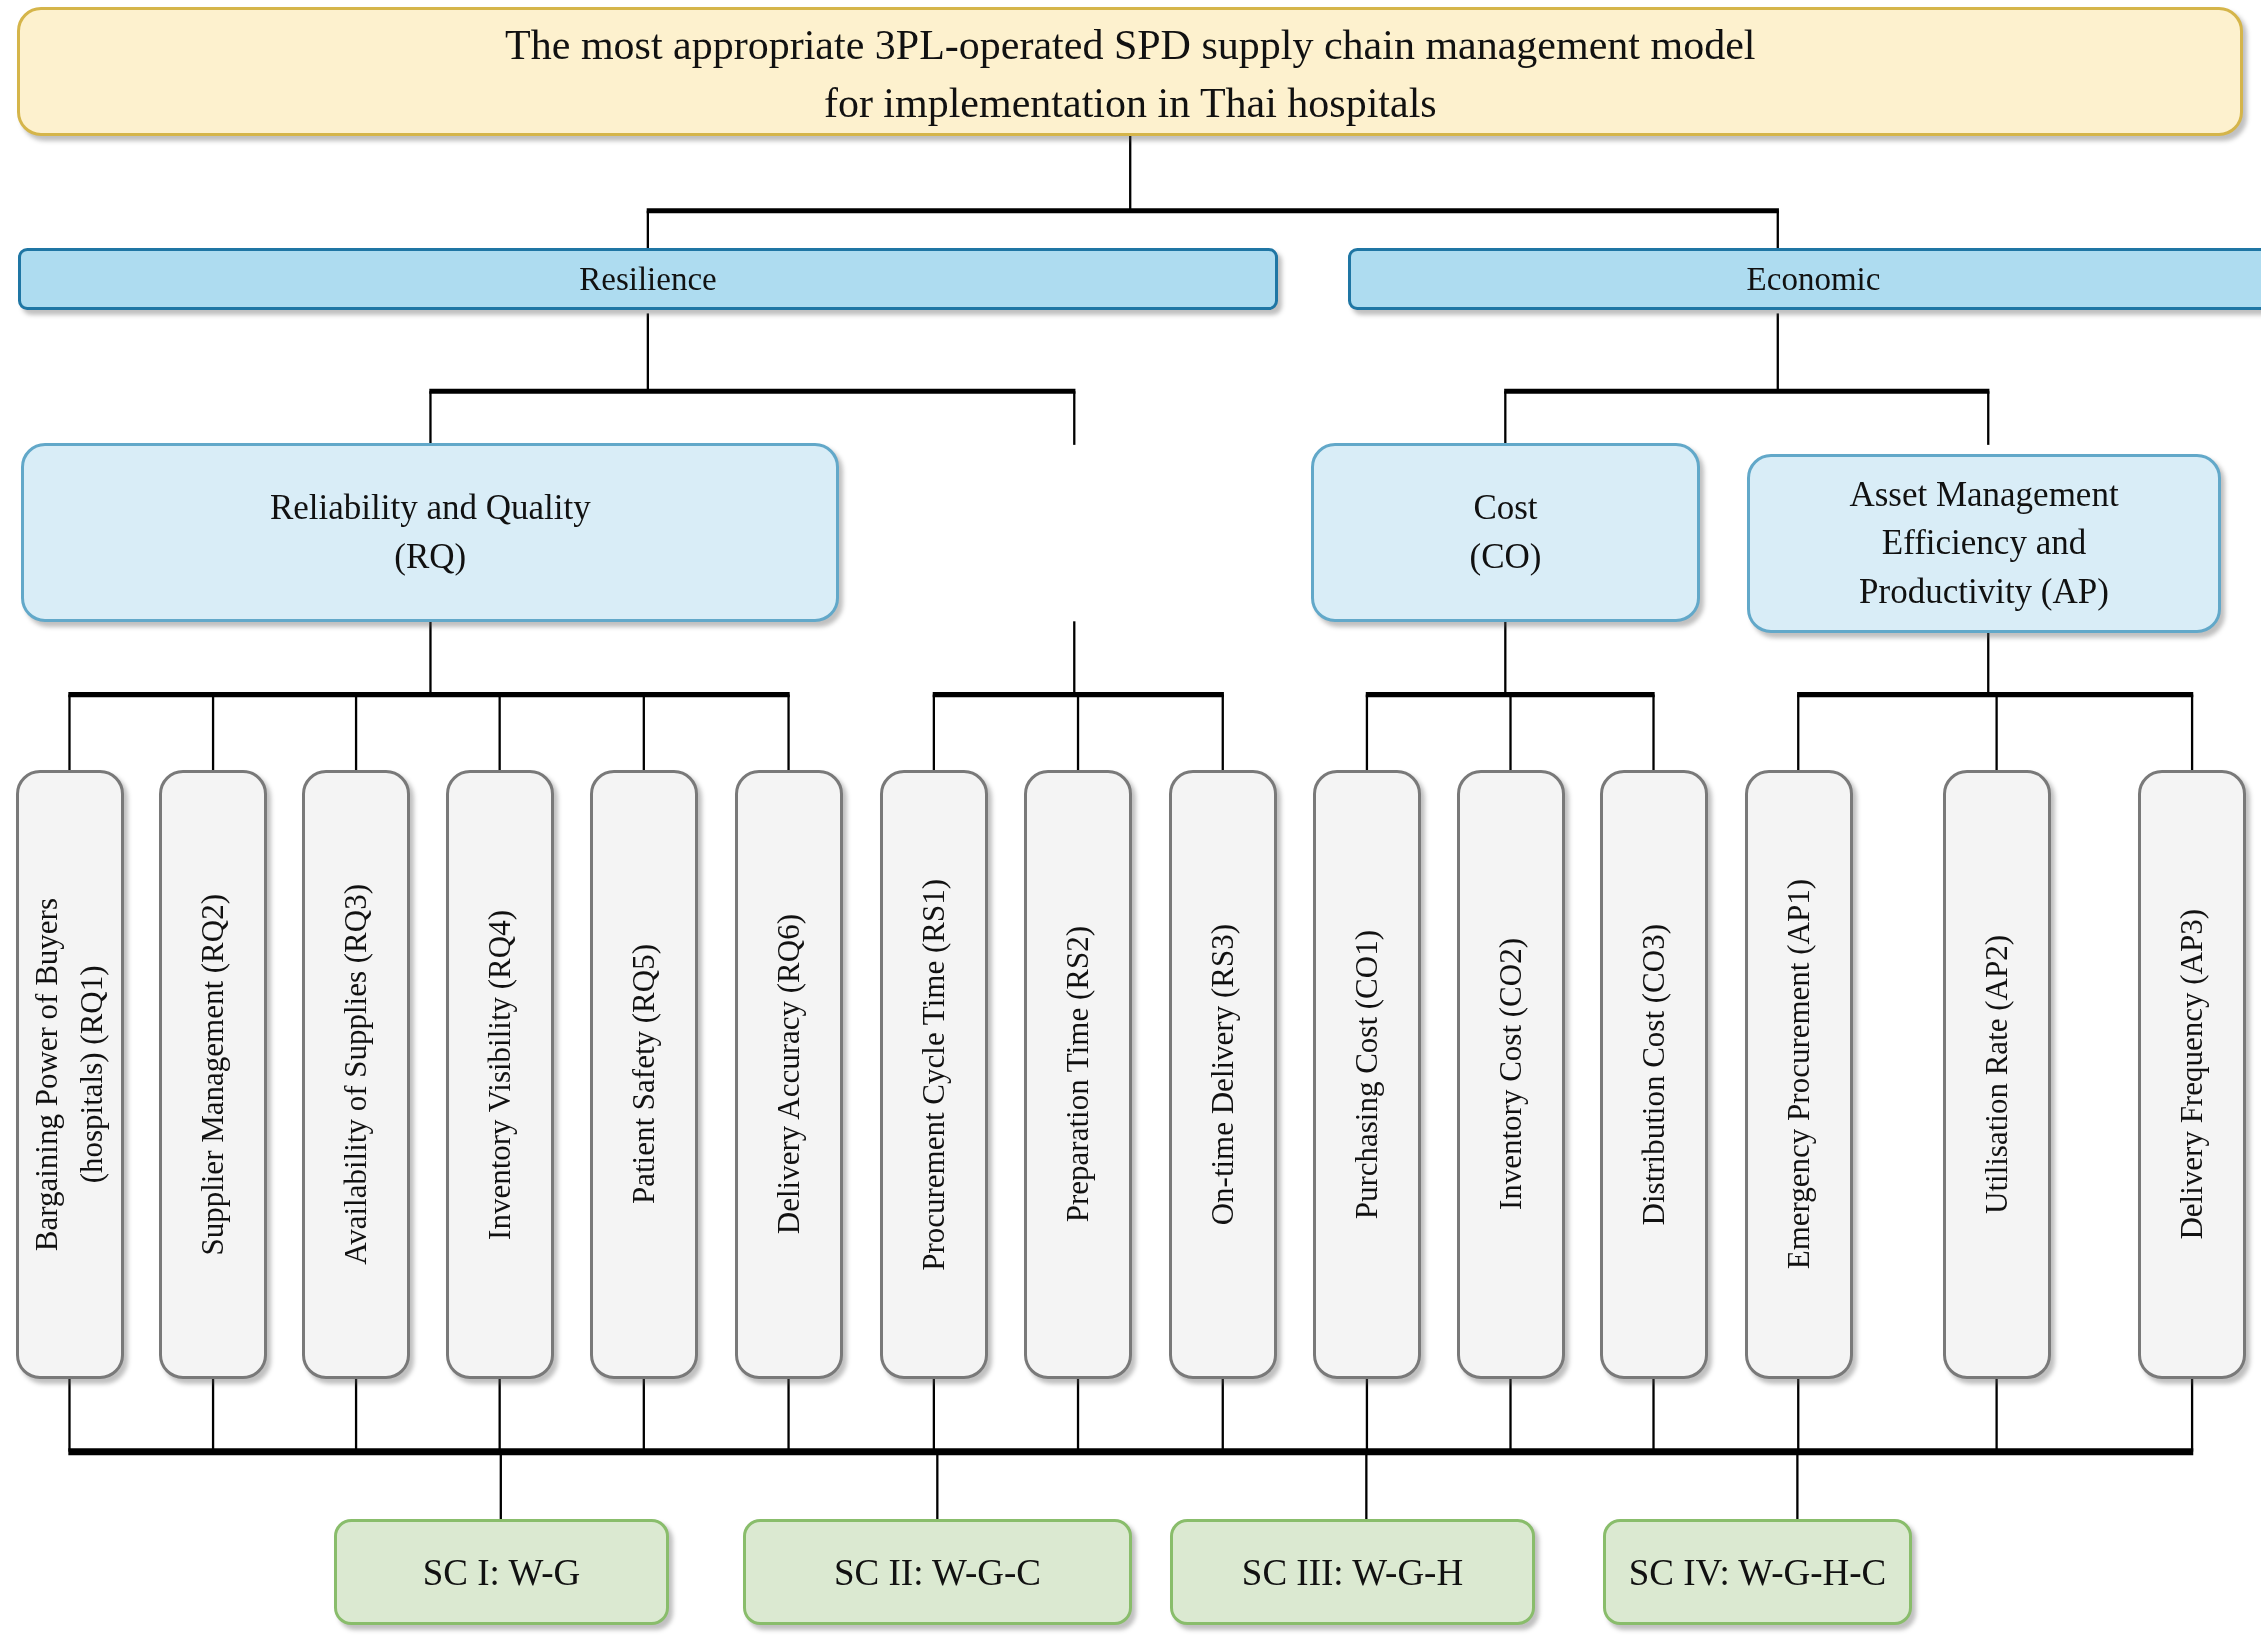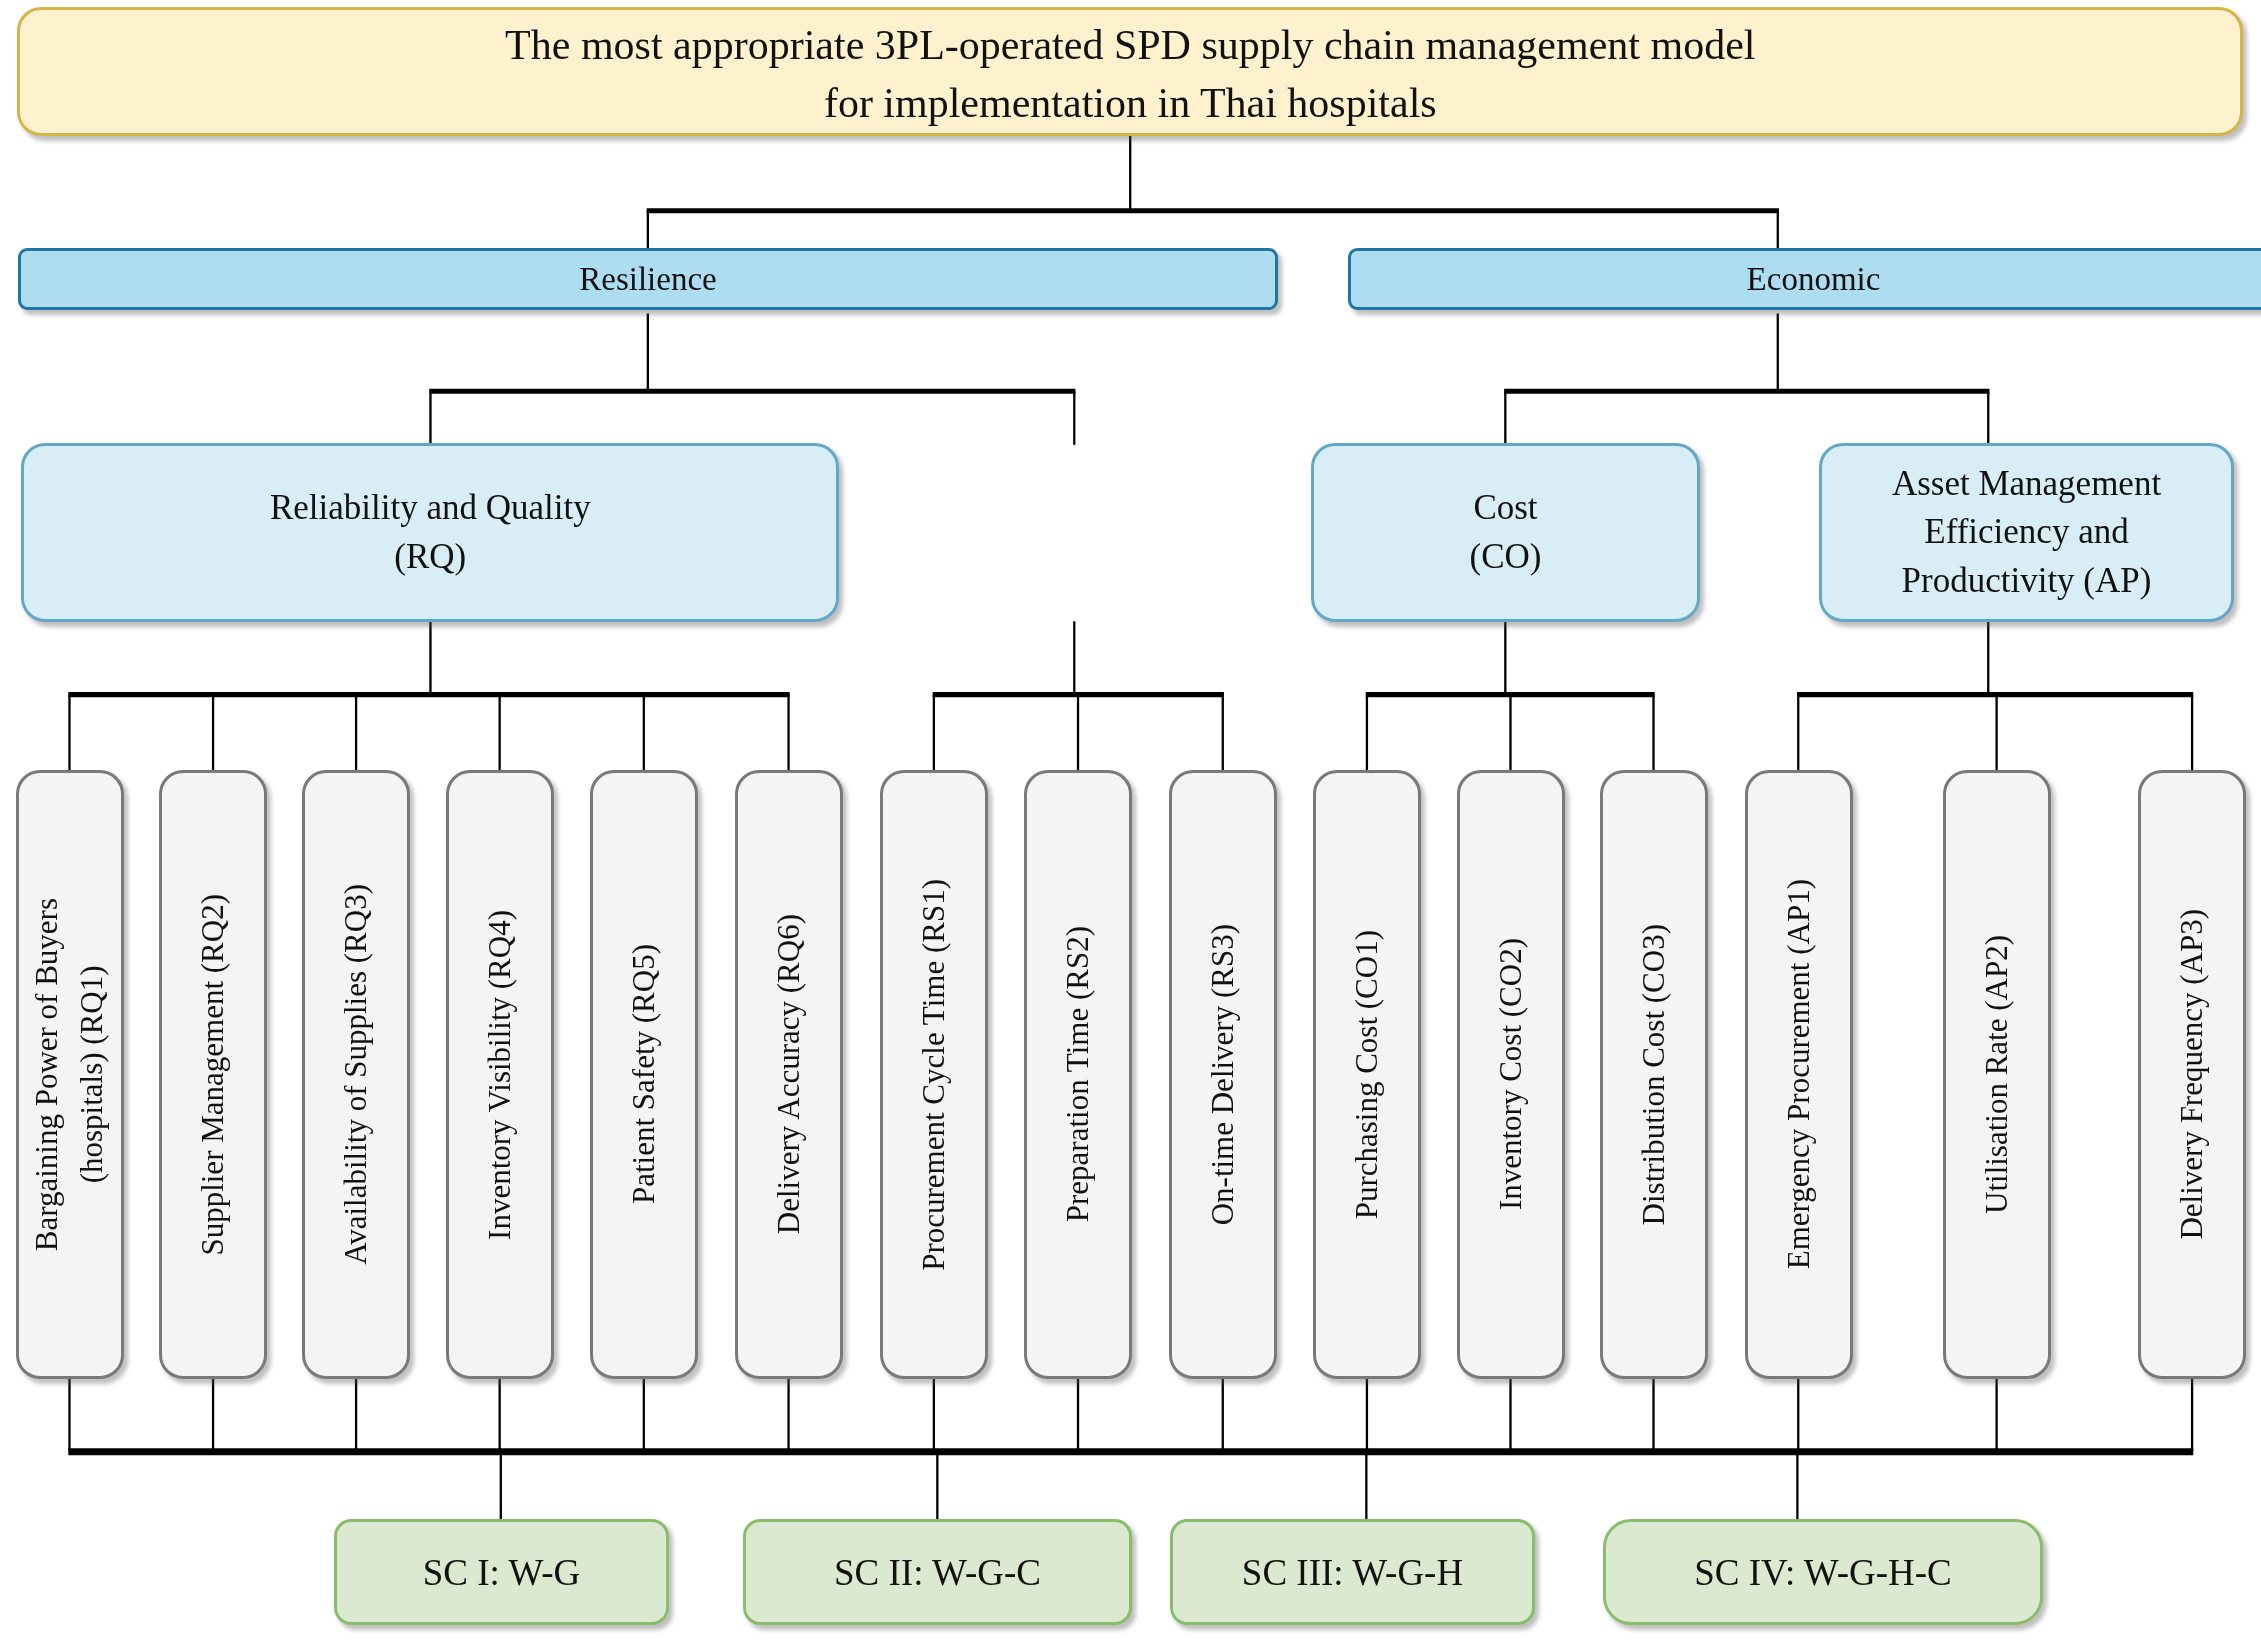--- a/index.html
+++ b/index.html
@@ -58,21 +58,21 @@
     top: 443px; height: 179px;
     background: #D9EDF7;
     border: 3.5px solid #62A8C9;
     border-radius: 24px;
     font-size: 35px;
     line-height: 1.38;
   }
   .subcriterion.rq { left: 21.3px;   width: 818px; }
   .subcriterion.rs { left: 879px; width: 390px; }
   .subcriterion.co { left: 1311px; width: 389px; }
-  .subcriterion.ap { left: 1819px; width: 415px; }
+  .subcriterion.ap { left: 1747px; width: 474px; margin-top: 11px; }
   .indicator {
     top: 770px; width: 108px; height: 609px;
     background: #F4F4F4;
     border: 3.5px solid #797979;
     border-radius: 24px;
     font-size: 31px;
   }
   .indicator .lbl {
     writing-mode: vertical-rl;
     transform: rotate(180deg);
@@ -82,21 +82,21 @@
   .alternative {
     top: 1519px; height: 106px;
     background: #DBE9D1;
     border: 3.5px solid #89BD6B;
     border-radius: 17.3px;
     font-size: 37px;
   }
   .alternative.sc1 { left: 306px;  width: 335px; margin-left: 28px; }
   .alternative.sc2 { left: 743px; width: 389px; }
   .alternative.sc3 { left: 1170px; width: 365px; }
-  .alternative.sc4 { left: 1603px; width: 440px; border-radius: 28px; }
+  .alternative.sc4 { left: 1603px; width: 309px; }
 </style>
 </head>
 <body>
 
 <div id="diagram">
 
   <svg id="connector-layer" width="2261" height="1648" viewBox="0 0 3921 2857" xmlns="http://www.w3.org/2000/svg">
       <line x1="1960" y1="233" x2="1960" y2="365" stroke="#000000" stroke-width="4"></line>
       <line x1="1121.5" y1="365" x2="3085" y2="365" stroke="#000000" stroke-width="9"></line>
       <line x1="1123.5" y1="365" x2="1123.5" y2="432" stroke="#000000" stroke-width="4"></line>

